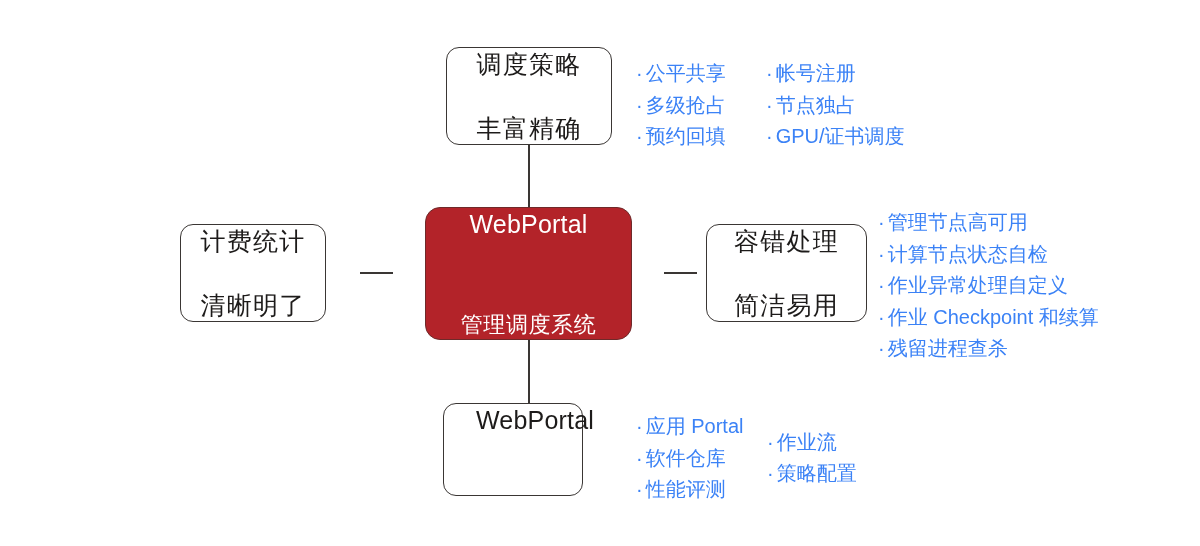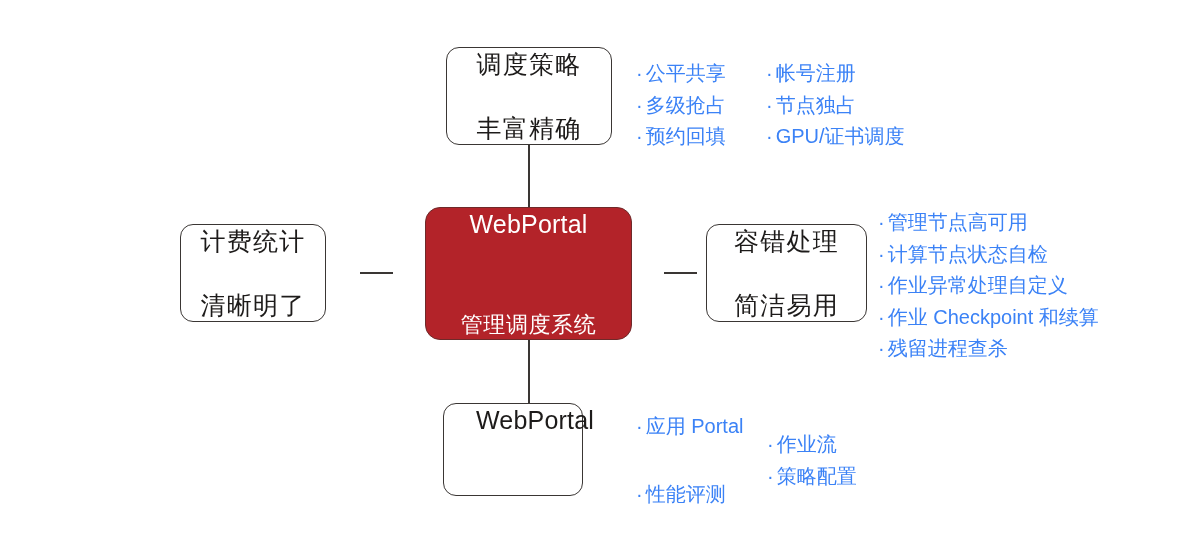--- a/index.html
+++ b/index.html
@@ -142,22 +142,23 @@
       <span class="b">作业异常处理自定义</span>
       <span class="b">作业 Checkpoint 和续算</span>
       <span class="b">残留进程查杀</span>
     </div>
   </div>
 
   <div class="node latin" style="left:443px; top:403px; width:140px; height:93px;padding-left:44px;">
     <span class="line latin-line">WebPortal</span>
   </div>
   <div class="bullets" style="left:636px; top:411px;">
-    <div class="col" style="min-width:131px;gap:36px;">
+    <div class="col" style="min-width:131px;">
       <span class="b">应用 Portal</span>
+      <span class="b">软件仓库</span>
       <span class="b">性能评测</span>
     </div>
     <div class="col">
       <span class="b">作业流</span>
       <span class="b">策略配置</span>
     </div>
   </div>
 
 </div>
 

